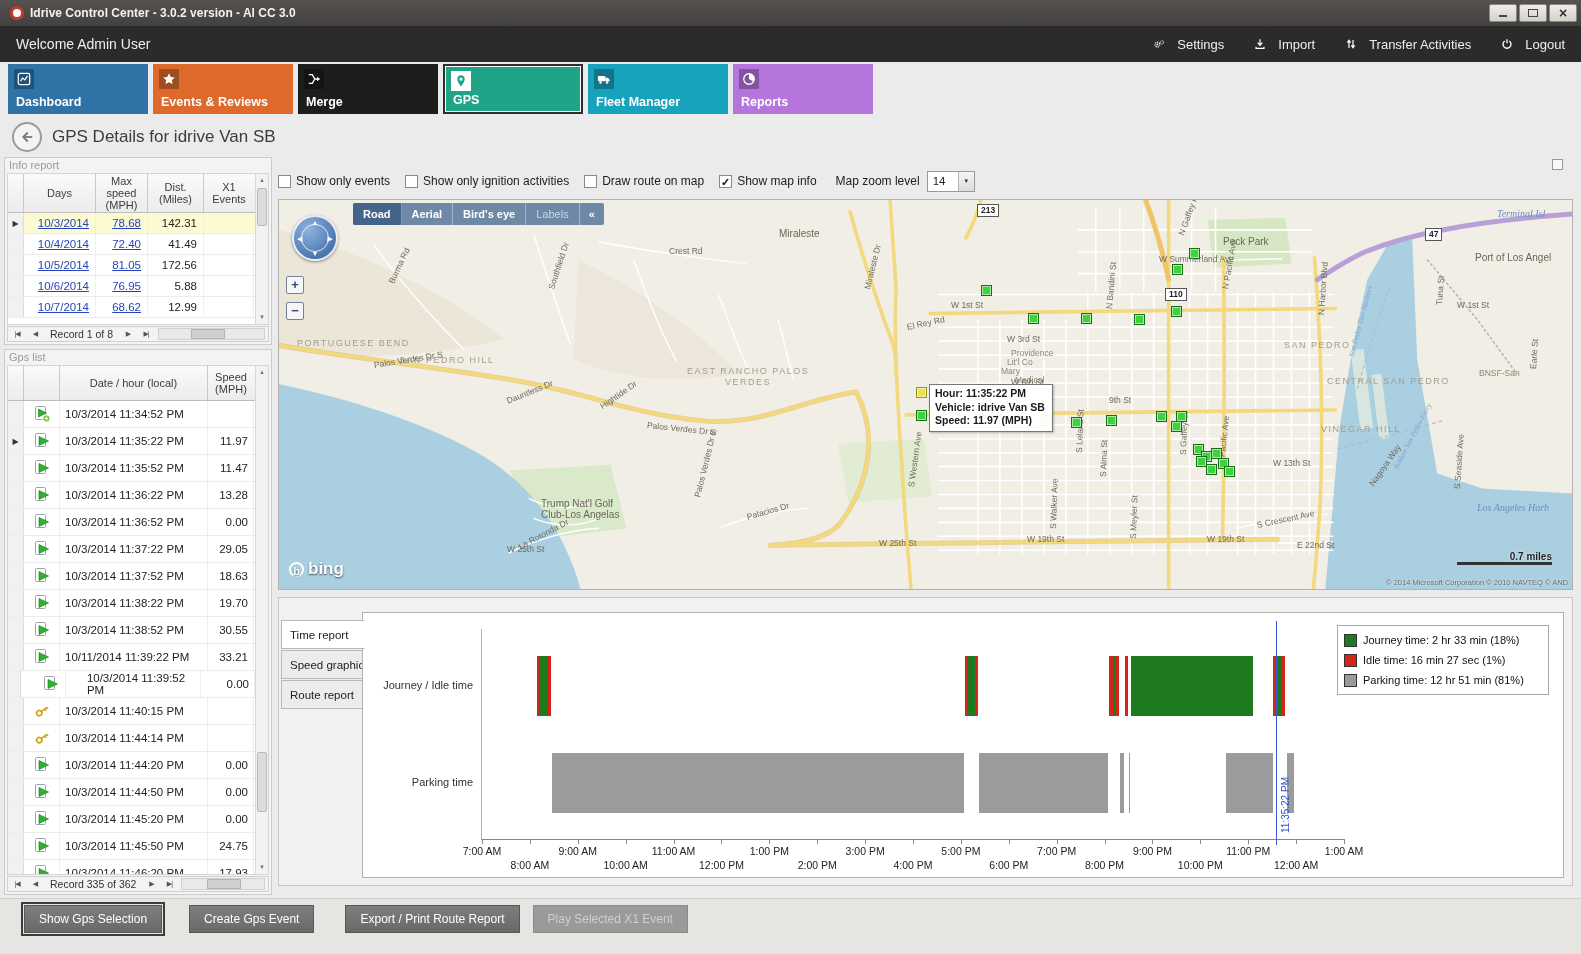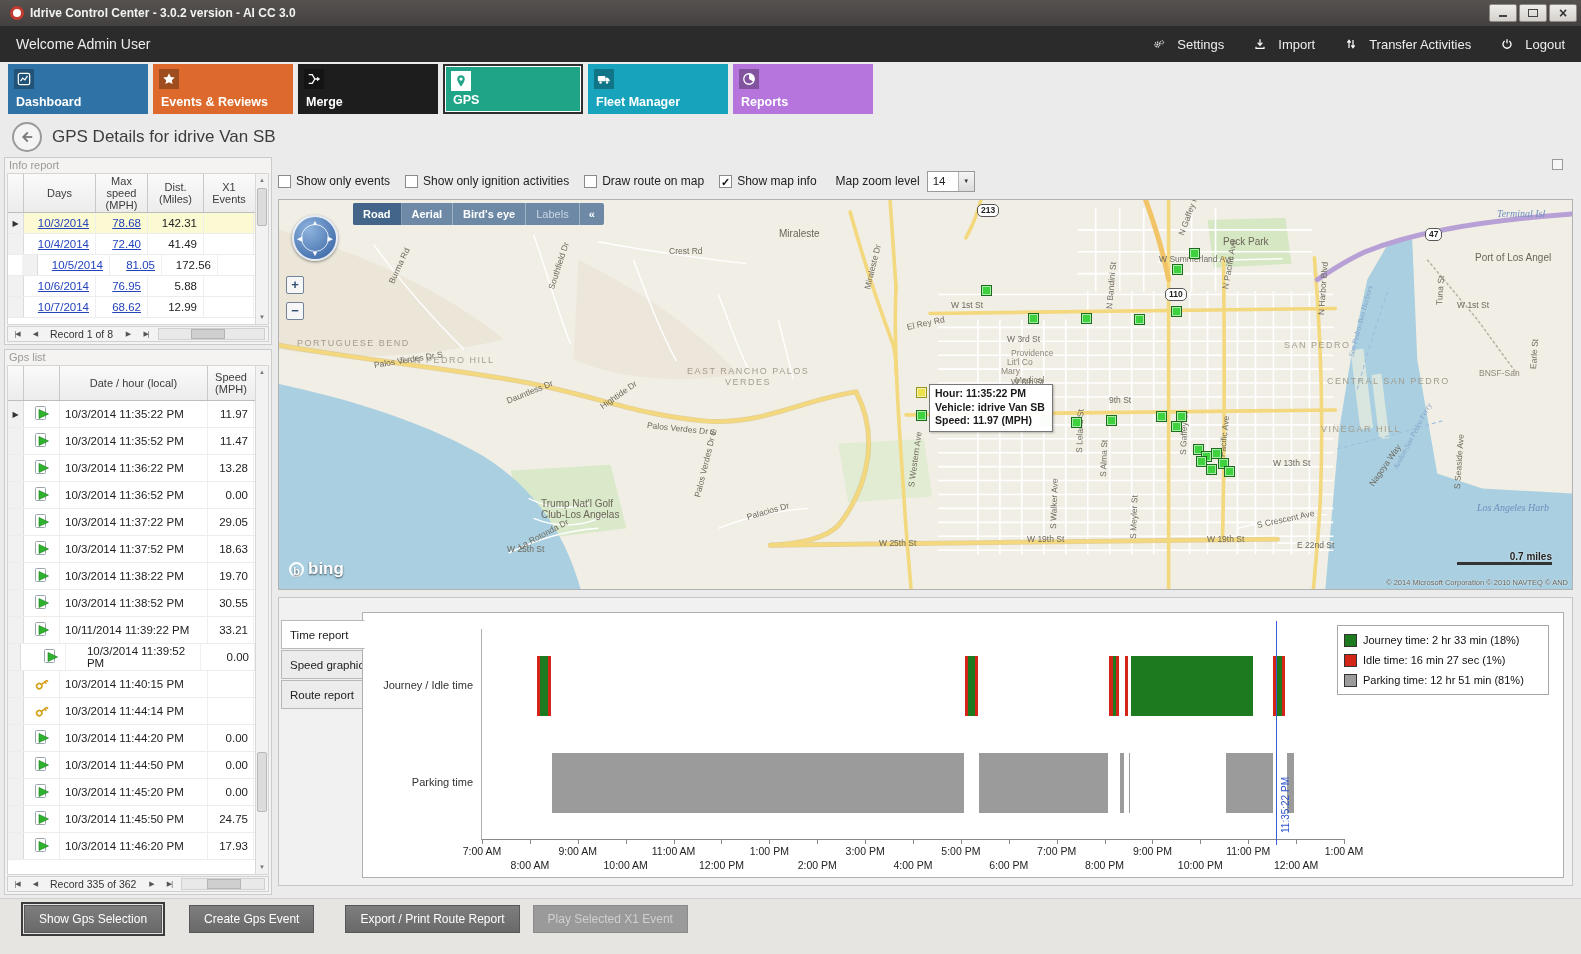--- a/index.html
+++ b/index.html
@@ -77,21 +77,21 @@
   .map-panel{position:absolute;left:278px;top:199px;width:1295px;height:391px;border:1px solid #b2b2b2;box-sizing:border-box;overflow:hidden;background:#f1eee5;}
   .map-svg{position:absolute;left:0;top:0;width:100%;height:100%;}
   .map-ovl{position:absolute;left:0;top:0;width:100%;height:100%;}
   .ml{position:absolute;white-space:nowrap;transform-origin:0 50%;}
   .ml.place{color:#6b6558;font-size:10px;}
   .ml.placesm{color:#8d8779;font-size:8.5px;}
   .ml.area{color:#a39d8e;font-size:9px;letter-spacing:1.5px;}
   .ml.road{color:#6e6a5e;font-size:8.5px;}
   .ml.water{color:#6d8fbf;font-size:10px;font-style:italic;font-family:"Liberation Serif",serif;}
   .ml.watersm{color:#85a3c9;font-size:7.5px;font-style:italic;font-family:"Liberation Serif",serif;}
-  .shield{position:absolute;background:#fff;border:1px solid #555;border-radius:5px;font-size:8.5px;font-weight:bold;padding:0 3px;color:#222;line-height:11px;}
+  .shield{position:absolute;background:#fff;border:1px solid #555;border-radius:0;font-size:8.5px;font-weight:bold;padding:0 3px;color:#222;line-height:11px;}
   .mk{position:absolute;width:11px;height:11px;background:#3fd23f;border:1px solid #1d6b1d;box-shadow:inset 0 0 0 1px rgba(255,255,255,.55);box-sizing:border-box;}
   .mk.sel{background:#ece24e;border-color:#94941f;}
   .tip{position:absolute;left:650px;top:184px;background:rgba(255,255,255,.97);border:1px solid #777;box-shadow:1px 1px 2px rgba(0,0,0,.25);font-size:10.5px;line-height:1.3;padding:2px 7px 3px 5px;font-weight:bold;color:#1a1a1a;white-space:nowrap;}
   .mapbar{position:absolute;left:74px;top:3px;height:22px;background:#6e89a6;display:flex;align-items:stretch;color:#fff;font-size:11px;border-radius:2px;overflow:hidden;}
   .mtab{display:flex;align-items:center;padding:10px 10px;font-weight:bold;border-right:1px solid rgba(255,255,255,.35);}
   .mtab.act{background:#44658a;}
   .mtab.dim{color:#c9d6e4;font-weight:normal;}
   .mcollapse{display:flex;align-items:center;padding:0 9px;font-weight:bold;}
   .compass{position:absolute;left:13px;top:15px;width:46px;height:46px;border-radius:50%;background:radial-gradient(circle at 35% 30%,#8fb3de,#2f5d9e);border:2px solid rgba(255,255,255,.85);box-shadow:0 1px 3px rgba(0,0,0,.45);box-sizing:border-box;}
   .cring{position:absolute;inset:7px;border-radius:50%;border:1.5px solid rgba(255,255,255,.8);}
@@ -272,21 +272,21 @@
           <span class="tc c-dist">142.31</span>
           <span class="tc c-x1"></span>
         </div>
         <div class="trow" style="height: 20px;">
           <span class="tc c-ind"></span>
           <span class="tc c-days link">10/4/2014</span>
           <span class="tc c-max link">72.40</span>
           <span class="tc c-dist">41.49</span>
           <span class="tc c-x1"></span>
         </div>
-        <div class="trow" style="height: 20px; justify-content: flex-end;">
+        <div class="trow" style="height: 20px;">
           <span class="tc c-ind"></span>
           <span class="tc c-days link">10/5/2014</span>
           <span class="tc c-max link">81.05</span>
           <span class="tc c-dist">172.56</span>
           <span class="tc c-x1"></span>
         </div>
         <div class="trow" style="height: 20px;">
           <span class="tc c-ind"></span>
           <span class="tc c-days link">10/6/2014</span>
           <span class="tc c-max link">76.95</span>
@@ -322,20 +322,33 @@
 <div class="panel" style="left:4px;top:349px;width:268px;height:546px;">
   <div class="phead">Gps list</div>
   <div class="twrap" style="top:15px;bottom:19px;">
     <div class="thead" style="height:34px;">
       <span class="hc" style="width:16px;"></span>
       <span class="hc" style="width:36px;"></span>
       <span class="hc" style="width:148px;">Date / hour (local)</span>
       <span class="hc" style="width:46px;border-right:none;">Speed (MPH)</span>
     </div>
     <div id="gps-rows" style="overflow:hidden;position:absolute;top:35px;bottom:0;left:0;right:13px;">
+        <div class="trow" style="height: 26px;">
+          <span class="tc g-ind"></span>
+          <span class="tc g-ic">
+            <svg viewBox="0 0 18 18">
+              <rect x="2.5" y="1.5" width="10" height="13" rx="1" fill="#fff" stroke="#9aa5ad"></rect>
+              <path d="M5.5 12 L13.5 8 L5.5 4 z" fill="#2db32d" stroke="#1d7a1d" stroke-width="0.6"></path>
+              <circle cx="13.5" cy="13.5" r="3.6" fill="#7ac143" stroke="#fff"></circle>
+              <path d="M13.5 11.8v3.4M11.8 13.5h3.4" stroke="#fff" stroke-width="1.2"></path>
+            </svg>
+          </span>
+          <span class="tc g-dt">10/3/2014 11:34:52 PM</span>
+          <span class="tc g-sp"></span>
+        </div>
         <div class="trow" style="height: 26px;">
           <span class="tc g-ind">▶</span>
           <span class="tc g-ic">
             <svg viewBox="0 0 18 18">
               <rect x="2.5" y="1.5" width="10" height="13" rx="1" fill="#fff" stroke="#9aa5ad"></rect>
               <path d="M6 13.5 L15.5 9 L6 4.5 z" fill="#2db32d" stroke="#1d7a1d" stroke-width="0.6"></path>
             </svg>
           </span>
           <span class="tc g-dt">10/3/2014 11:35:22 PM</span>
           <span class="tc g-sp">11.97</span>

